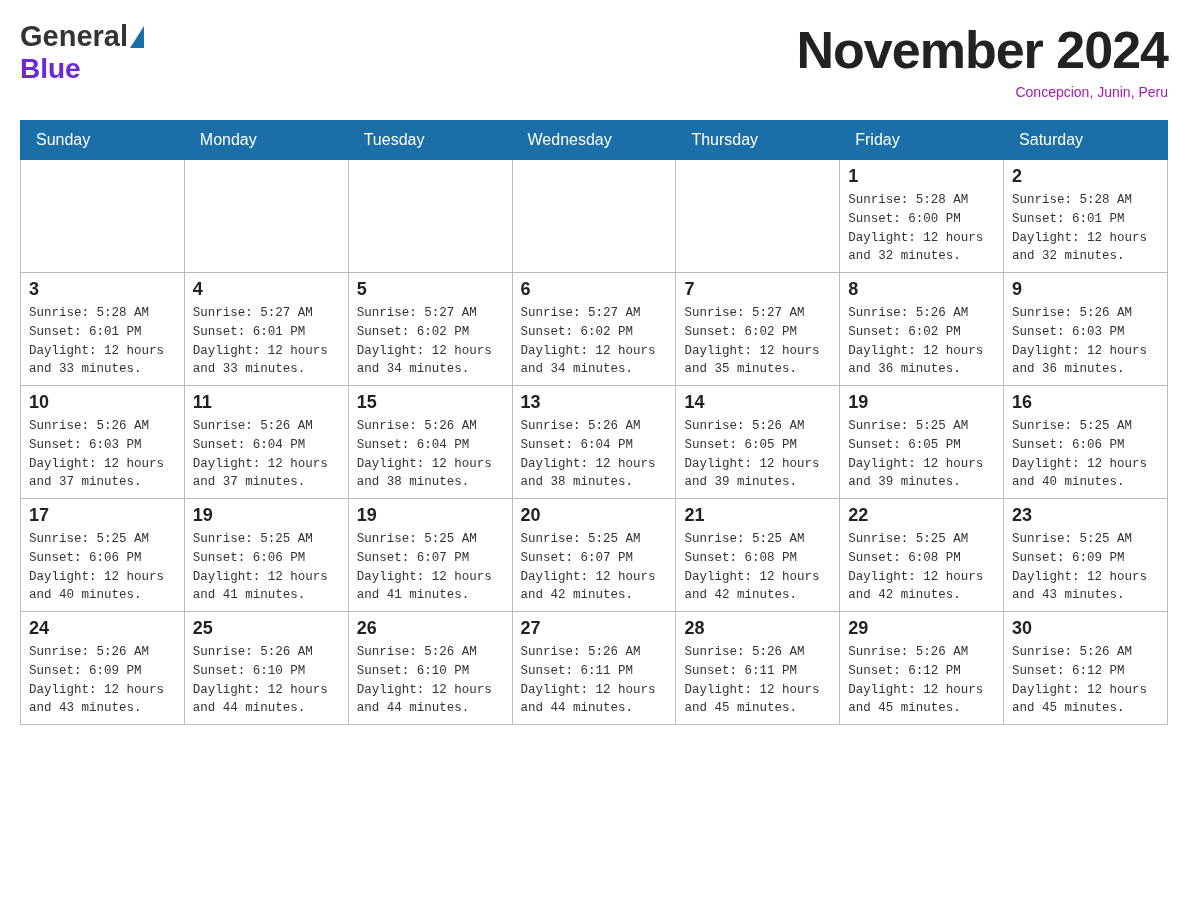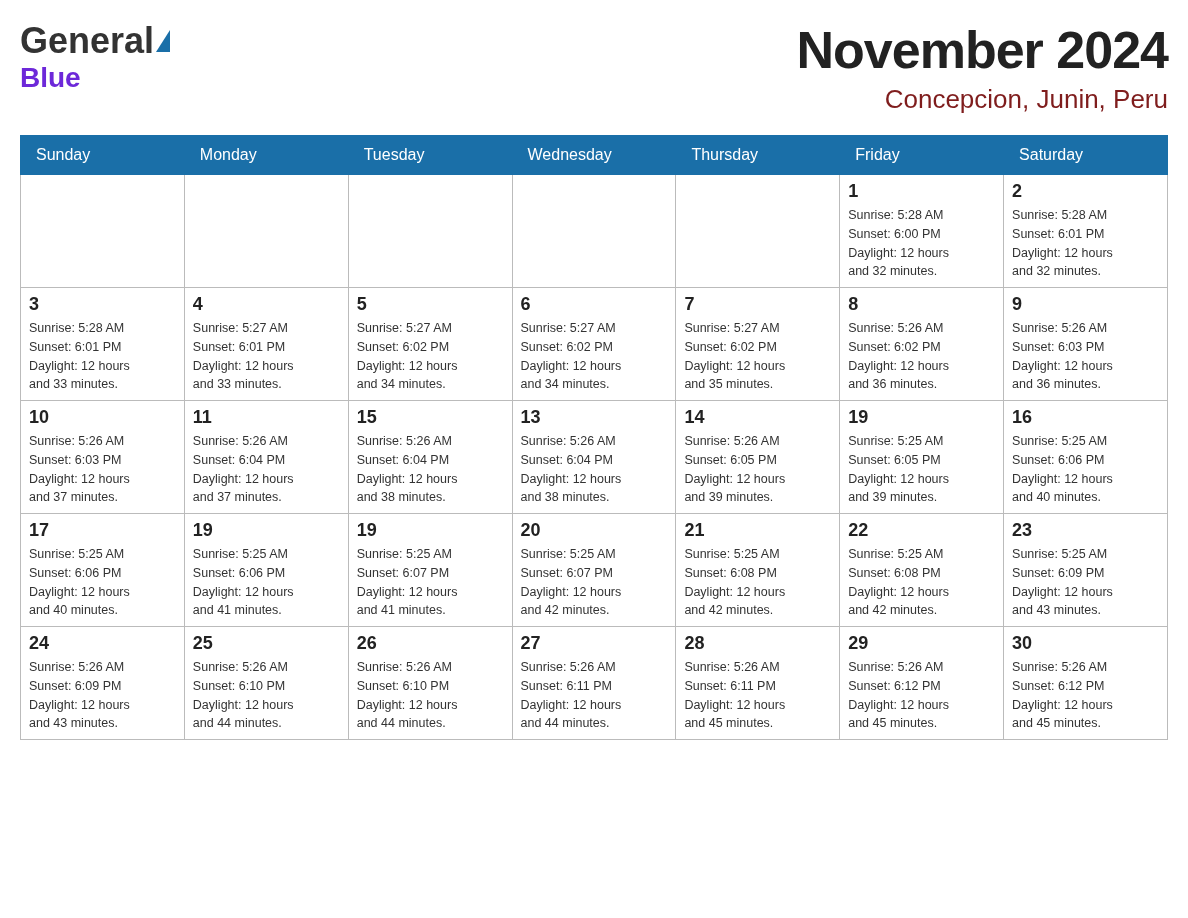--- a/index.html
+++ b/index.html
@@ -17,21 +17,21 @@
       margin-bottom: 20px;
     }
     .logo {
       display: flex;
       flex-direction: column;
       align-items: flex-start;
     }
     .logo-text {
       display: flex;
       align-items: center;
-      font-size: 36px;
+      font-size: 29px;
       font-weight: bold;
       color: #333;
     }
     .logo-general { color: #333; }
     .logo-triangle {
       width: 0;
       height: 0;
       border-left: 14px solid transparent;
       border-bottom: 22px solid #1a6fa8;
       display: inline-block;
@@ -45,22 +45,22 @@
     .title-section {
       text-align: right;
     }
     .month-title {
       font-size: 52px;
       font-weight: bold;
       color: #222;
       letter-spacing: -1px;
     }
     .subtitle {
-      font-size: 26px;
-      color: #7f1d1d;
+      font-size: 14px;
+      color: #a21caf;
       margin-top: 4px;
     }
     .calendar {
       width: 100%;
       border-collapse: collapse;
       border: 1px solid #999;
     }
     .calendar th {
       background-color: #1a6fa8;
       color: #fff;
@@ -83,20 +83,21 @@
     .day-number {
       font-size: 18px;
       font-weight: bold;
       color: #222;
       margin-bottom: 4px;
     }
     .day-info {
       font-size: 12.5px;
       color: #333;
       line-height: 1.5;
+      font-family: Liberation Mono, monospace;
     }
     .empty-cell {
       background: #f9f9f9;
     }
     tr.week-row td {
       height: 110px;
     }
   </style>
 </head>
 <body>

